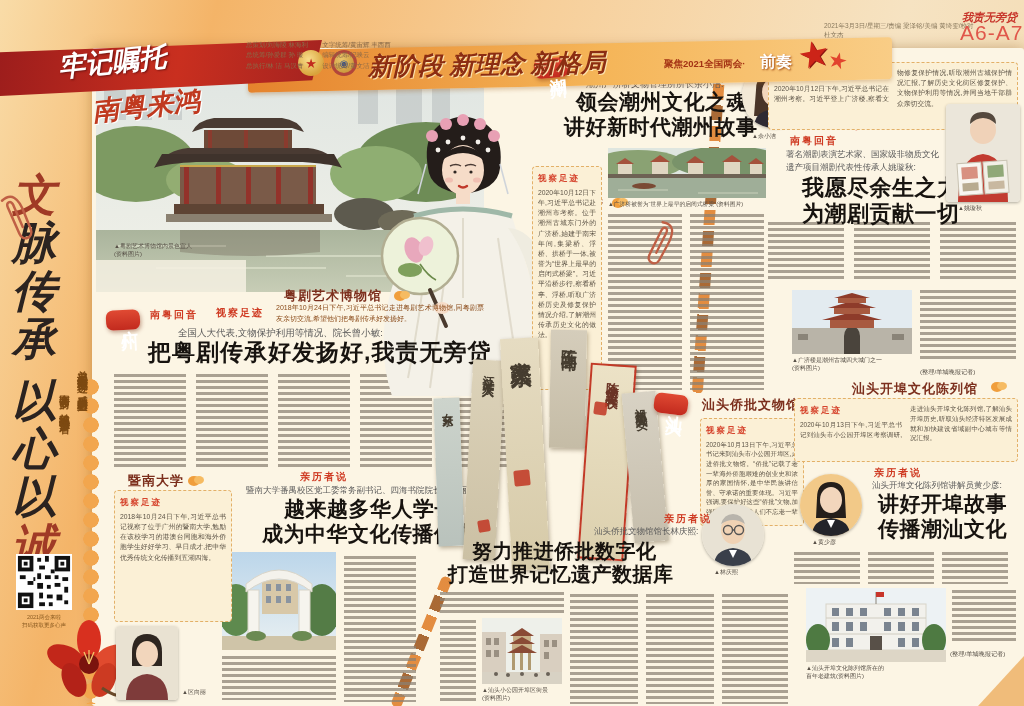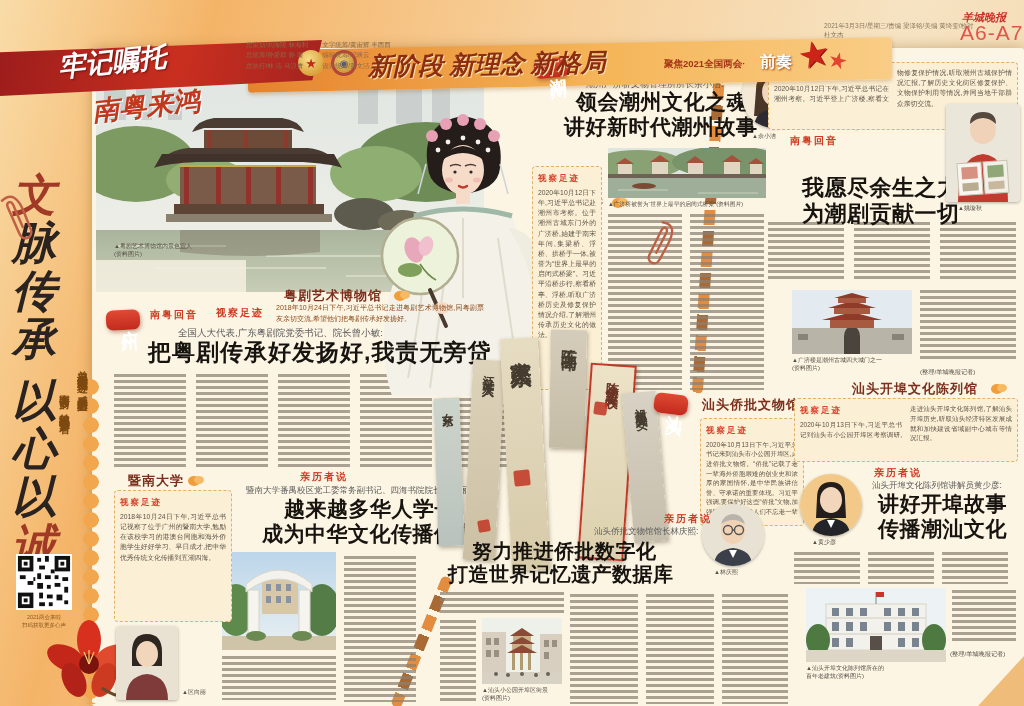--- a/index.html
+++ b/index.html
@@ -61,21 +61,21 @@
   <div class="abs" style="left:331px;top:50px;width:26px;height:26px;border-radius:50%;z-index:8;
        background:radial-gradient(circle at 40% 35%,#e8c46a,#c89436 70%);box-shadow:inset 0 0 0 3px #b4453a;display:flex;align-items:center;justify-content:center;color:#34538c;font-size:10px;">◉</div>
   <div class="abs callig" style="left:368px;top:48px;font-size:25px;color:#8c2d12;z-index:8;transform:rotate(-1deg);text-shadow:1px 1px 0 #fbe2ae;">新阶段 新理念 新格局</div>
   <div class="abs" style="left:664px;top:58px;z-index:8;font-size:9.5px;font-weight:bold;color:#a43214;">聚焦2021全国两会·</div>
   <div class="abs" style="left:760px;top:52px;z-index:8;font-size:16px;font-weight:900;color:#fff;text-shadow:1px 1px 2px #a04a12;">前奏</div>
   <div class="abs" style="left:798px;top:34px;z-index:8;color:#cc2418;font-size:36px;transform:rotate(-12deg);text-shadow:1px 1px 0 #8c1410;">★</div>
   <div class="abs" style="left:828px;top:48px;z-index:8;color:#e2442e;font-size:22px;transform:rotate(14deg);">★</div>
   <div class="abs" style="left:852px;top:72px;width:10px;height:58px;background:#cc3a26;transform:rotate(7deg);z-index:2;border-radius:2px;"></div>
 
   <div class="abs" style="left:824px;top:22px;width:150px;font-size:6.5px;color:#8a7a5e;z-index:8;">2021年3月3日/星期三/责编 梁泽铭/美编 黄绮雯/校对 杜文杰</div>
-  <div class="abs callig" style="left:962px;top:10px;font-size:11px;color:#c7342a;z-index:8;">羊城晚报</div>
+  <div class="abs callig" style="left:962px;top:10px;font-size:11px;color:#c7342a;z-index:8;">我责无旁贷</div>
   <div class="abs" style="left:960px;top:21px;font-size:21px;font-weight:400;color:#e0564a;z-index:8;letter-spacing:1px;">A6-A7</div>
 
   <div class="abs" style="left:246px;top:40px;z-index:8;display:flex;gap:14px;font-size:6.5px;color:#8a6a48;line-height:1.6;">
     <div>
       <div>总策划/刘海陵 林海利</div>
       <div>总统筹/孙爱群 孙 璇</div>
       <div>总执行/林 洁 马汉青</div>
     </div>
     <div>
       <div>文字统筹/黄宙辉 丰西西</div>
@@ -373,20 +373,24 @@
     <svg width="16" height="14" viewBox="0 0 16 14">
         <ellipse cx="6" cy="7" rx="6" ry="5" fill="#f09e3c"></ellipse>
         <ellipse cx="11" cy="6" rx="5" ry="4" fill="#f6bb62"></ellipse>
       </svg>
   </div>
   <div class="abs fpbox" style="left:768px;top:62px;width:250px;height:68px;z-index:4;column-count:2;column-gap:8px;">
     <div class="fplabel">视察足迹</div>
     <div>2020年10月12日下午,习近平总书记在潮州考察。习近平登上广济楼,察看文物修复保护情况,听取潮州古城保护情况汇报,了解历史文化街区修复保护、文物保护利用等情况,并同当地干部群众亲切交流。</div>
   </div>
   <div class="abs redlab" style="left:790px;top:134px;z-index:4;">南粤回音</div>
+  <div class="abs kk" style="left:786px;top:148px;font-size:8.5px;z-index:4;line-height:1.5;">
+    <div>著名潮剧表演艺术家、国家级非物质文化</div>
+    <div>遗产项目潮剧代表性传承人姚璇秋:</div>
+  </div>
   <div class="abs hl" style="left:802px;top:176px;font-size:22px;z-index:4;">我愿尽余生之力</div>
   <div class="abs hl" style="left:802px;top:202px;font-size:22px;z-index:4;">为潮剧贡献一切</div>
   <div class="abs" style="left:946px;top:104px;width:74px;height:98px;border-radius:4px;overflow:hidden;z-index:4;box-shadow:0 1px 3px rgba(0,0,0,.3);">
     <svg width="74" height="98" viewBox="0 0 74 98">
       <rect width="74" height="98" fill="#ebe6da"></rect>
       <ellipse cx="37" cy="26" rx="13" ry="14" fill="#f0d2b8"></ellipse>
       <path d="M24,20 Q24,8 37,8 Q50,8 50,20 Q44,14 37,14 Q30,14 24,20Z" fill="#55493e"></path>
       <path d="M12,98 Q12,52 37,50 Q62,52 62,98 Z" fill="#c23b30"></path>
       <g transform="rotate(-4 37 74)">
         <rect x="12" y="58" width="24" height="32" fill="#f8f6f0" stroke="#c8c2b2"></rect>
@@ -432,21 +436,21 @@
     <span class="sh">粤剧艺术博物馆</span>
     <svg width="16" height="14" viewBox="0 0 16 14">
         <ellipse cx="6" cy="7" rx="6" ry="5" fill="#f09e3c"></ellipse>
         <ellipse cx="11" cy="6" rx="5" ry="4" fill="#f6bb62"></ellipse>
       </svg>
   </div>
   <div class="abs redlab" style="left:216px;top:306px;z-index:4;">视察足迹</div>
   <div class="abs" style="left:276px;top:303px;width:208px;font-size:7px;color:#8a4a18;line-height:1.55;z-index:4;text-align:justify;">2018年10月24日下午,习近平总书记走进粤剧艺术博物馆,同粤剧票友亲切交流,希望他们把粤剧传承好发扬好。</div>
   <div class="abs badge vup" style="left:106px;top:310px;transform:rotate(-3deg);z-index:6;">广州</div>
   <div class="abs redlab" style="left:150px;top:308px;z-index:4;">南粤回音</div>
-  <div class="abs kk" style="left:178px;top:327px;font-size:9.5px;z-index:4;">全国人大代表,广东粤剧院党委书记、院长曾小敏:</div>
+  <div class="abs kk" style="left:178px;top:327px;font-size:9.5px;z-index:4;">全国人大代表,文物保护利用等情况、院长曾小敏:</div>
   <div class="abs hl" style="left:148px;top:340px;font-size:23px;letter-spacing:1px;z-index:4;">把粤剧传承好发扬好,我责无旁贷</div>
   <div class="abs fk" style="left:114px;top:374px;width:72px;height:94px;z-index:2;"></div>
   <div class="abs fk" style="left:196px;top:374px;width:72px;height:94px;z-index:2;"></div>
   <div class="abs fk" style="left:278px;top:374px;width:72px;height:94px;z-index:2;"></div>
   <div class="abs fk" style="left:360px;top:374px;width:72px;height:94px;z-index:2;"></div>
   <div class="abs fk" style="left:442px;top:374px;width:72px;height:94px;z-index:2;"></div>
 
   <div class="abs" style="left:128px;top:472px;z-index:4;display:flex;align-items:center;gap:4px;">
     <span class="sh">暨南大学</span>
     <svg width="16" height="14" viewBox="0 0 16 14">
@@ -598,21 +602,21 @@
     </svg>
   </div>
   <div class="abs cap" style="left:482px;top:686px;z-index:4;">
     <div>▲汕头小公园开埠区街景</div>
     <div>(资料图片)</div>
   </div>
   <div class="abs fk" style="left:570px;top:594px;width:68px;height:110px;z-index:2;"></div>
   <div class="abs fk" style="left:646px;top:594px;width:68px;height:110px;z-index:2;"></div>
   <div class="abs fk" style="left:722px;top:594px;width:66px;height:110px;z-index:2;"></div>
 
-  <div class="abs" style="left:852px;top:380px;z-index:4;display:flex;align-items:center;gap:13px;">
+  <div class="abs" style="left:852px;top:380px;z-index:4;display:flex;gap:13px;">
     <span class="sh">汕头开埠文化陈列馆</span>
     <svg width="16" height="14" viewBox="0 0 16 14">
         <ellipse cx="6" cy="7" rx="6" ry="5" fill="#f09e3c"></ellipse>
         <ellipse cx="11" cy="6" rx="5" ry="4" fill="#f6bb62"></ellipse>
       </svg>
   </div>
   <div class="abs fpbox" style="left:794px;top:398px;width:224px;height:64px;z-index:4;column-count:2;column-gap:8px;font-size:6.5px;">
     <div class="fplabel">视察足迹</div>
     <div>2020年10月13日下午,习近平总书记到汕头市小公园开埠区考察调研,走进汕头开埠文化陈列馆,了解汕头开埠历史,听取汕头经济特区发展成就和加快建设省域副中心城市等情况汇报。</div>
   </div>

